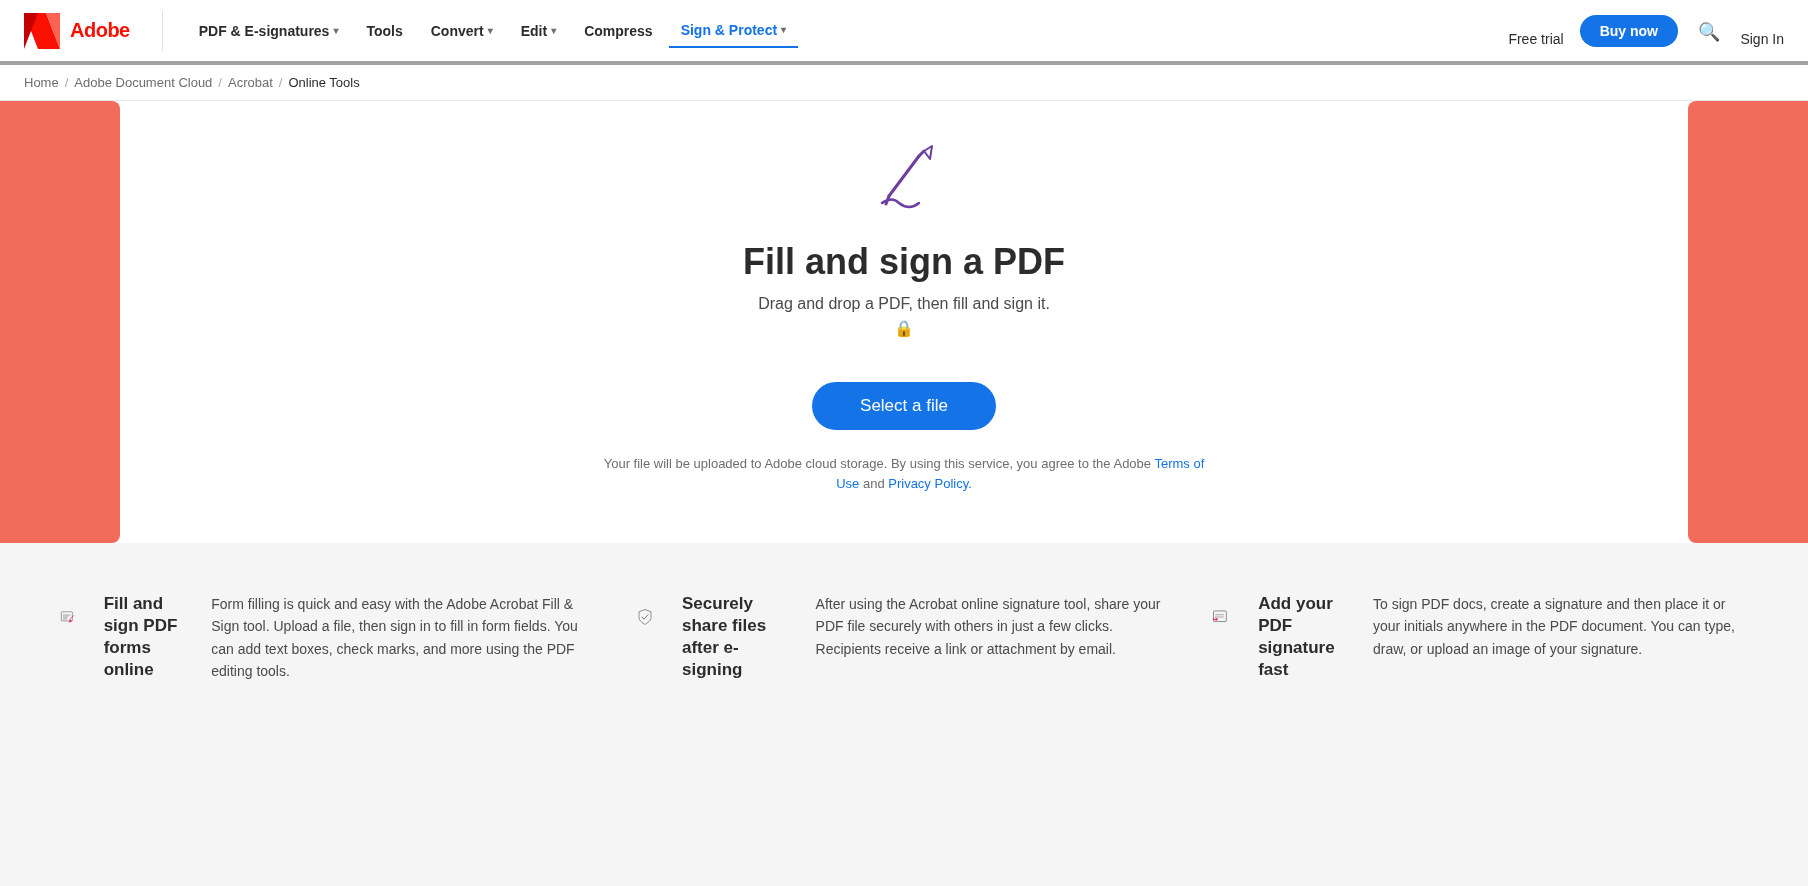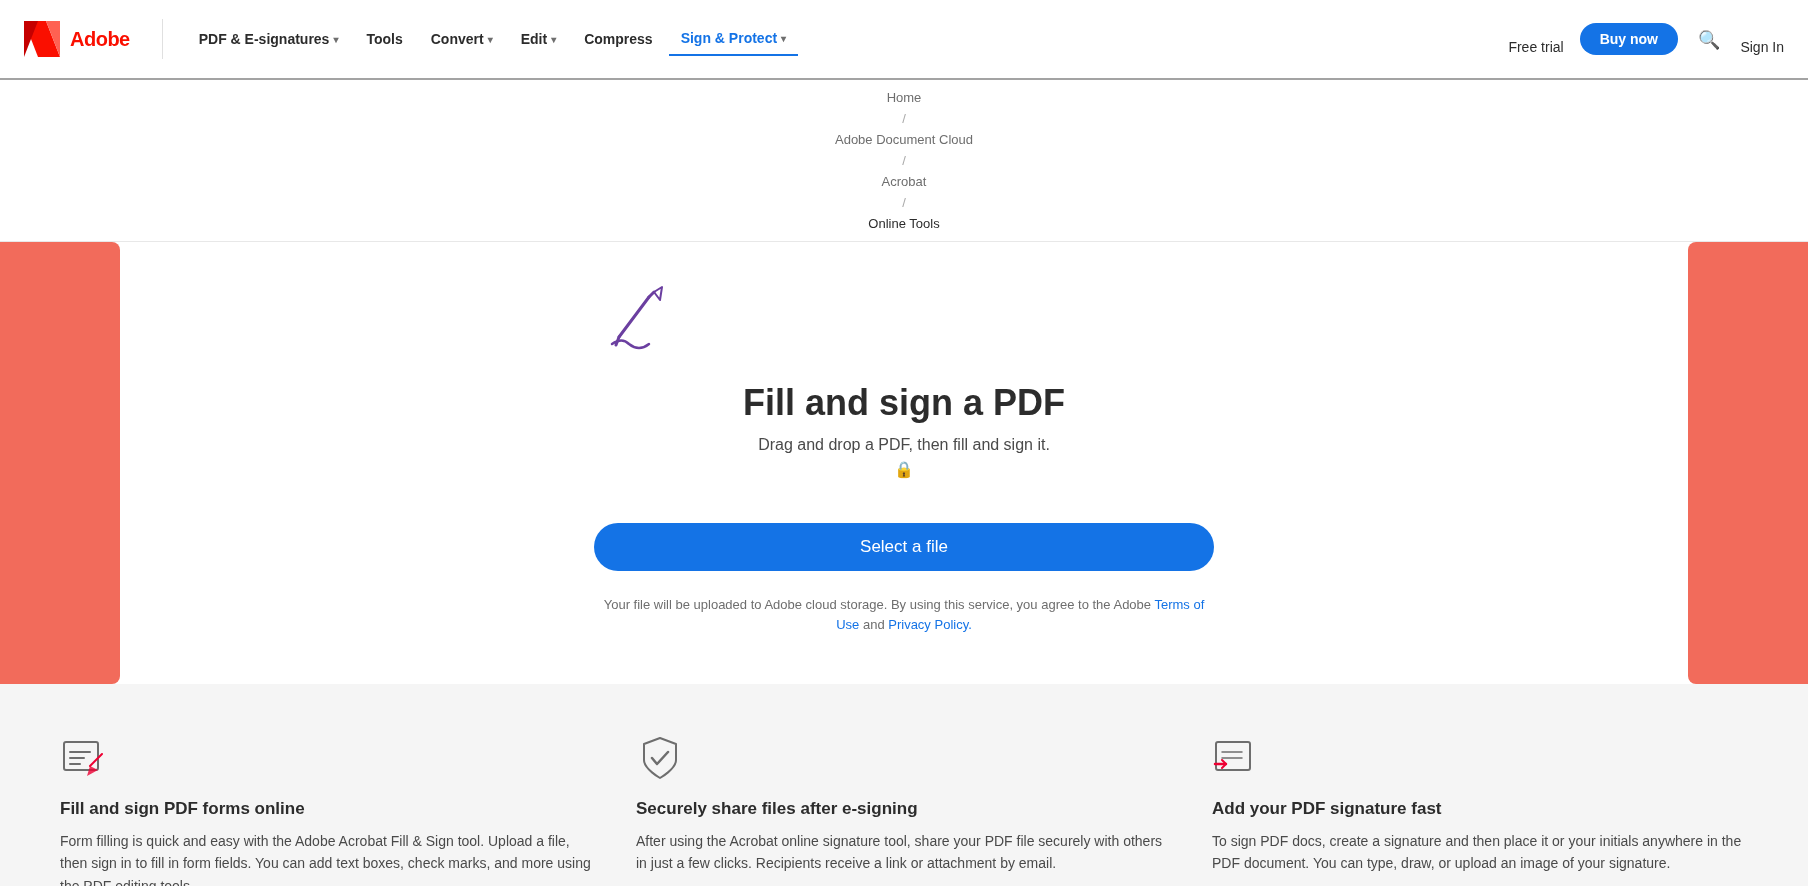--- a/index.html
+++ b/index.html
@@ -1,24 +1,24 @@
 <!DOCTYPE html>
 <html><head>
   <meta charset="utf-8">
   <style>
     * { margin: 0; padding: 0; box-sizing: border-box; }
     body { font-family: 'Adobe Clean', 'Segoe UI', Arial, sans-serif; background: #f5f5f5; color: #2c2c2c; }
 
     
     nav {
       background: #fff;
-      border-bottom: 2px solid #a3a3a3;
-      display: flex;
-      align-items: center;
-      height: 80px;
+      border-bottom: 4px solid #a3a3a3;
+      display: flex;
+      align-items: center;
+      height: 65px;
       padding: 0 24px;
       position: relative;
       z-index: 10;
     }
     .nav-logo {
       display: flex;
       align-items: center;
       gap: 10px;
       margin-right: 32px;
     }
@@ -106,21 +106,20 @@
     
     .breadcrumb {
       background: #fff;
       padding: 10px 24px;
       display: flex;
       align-items: center;
       gap: 6px;
       font-size: 13px;
       color: #6e6e6e;
       border-bottom: 1px solid #e8e8e8;
-      flex-direction: column;
     }
     .breadcrumb a { color: #6e6e6e; text-decoration: none; cursor: pointer; }
     .breadcrumb .sep { color: #aaa; }
     .breadcrumb .current { color: #2c2c2c; font-weight: 500; }
 
     
     .hero {
       background: #fff;
       display: flex;
       flex-direction: column;
@@ -147,20 +146,21 @@
       width: 120px;
       height: 100%;
       background: #f26b5b;
       border-radius: 8px 0 0 8px;
     }
     .hero-content {
       position: relative;
       z-index: 2;
       display: flex;
       flex-direction: column;
+      align-items: center;
       text-align: center;
     }
     .hero-icon {
       margin-bottom: 20px;
       width: 80px;
       height: 80px;
     }
     .hero-title {
       font-size: 36px;
       font-weight: 700;
@@ -200,22 +200,23 @@
     
     .features {
       background: #f5f5f5;
       padding: 50px 60px 60px;
       display: grid;
       grid-template-columns: repeat(3, 1fr);
       gap: 40px;
     }
     .feature-item {
       display: flex;
-      flex-direction: column;
+      flex-direction: row;
       align-items: flex-start;
+      gap: 28px;
     }
     .feature-icon {
       width: 48px;
       height: 48px;
       margin-bottom: 16px;
     }
     .feature-title {
       font-size: 17px;
       font-weight: 700;
       color: #2c2c2c;

